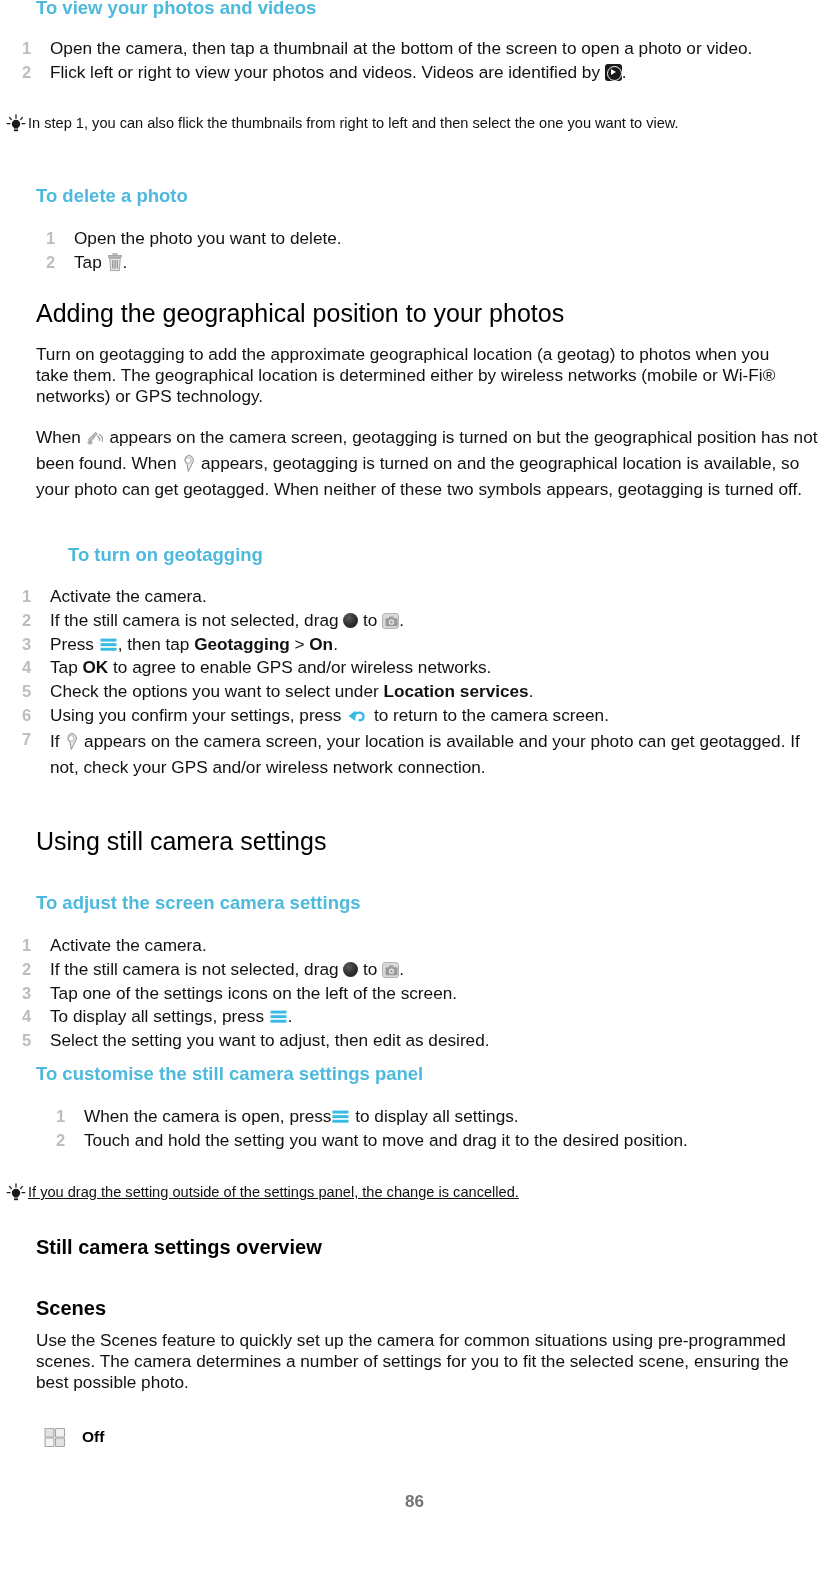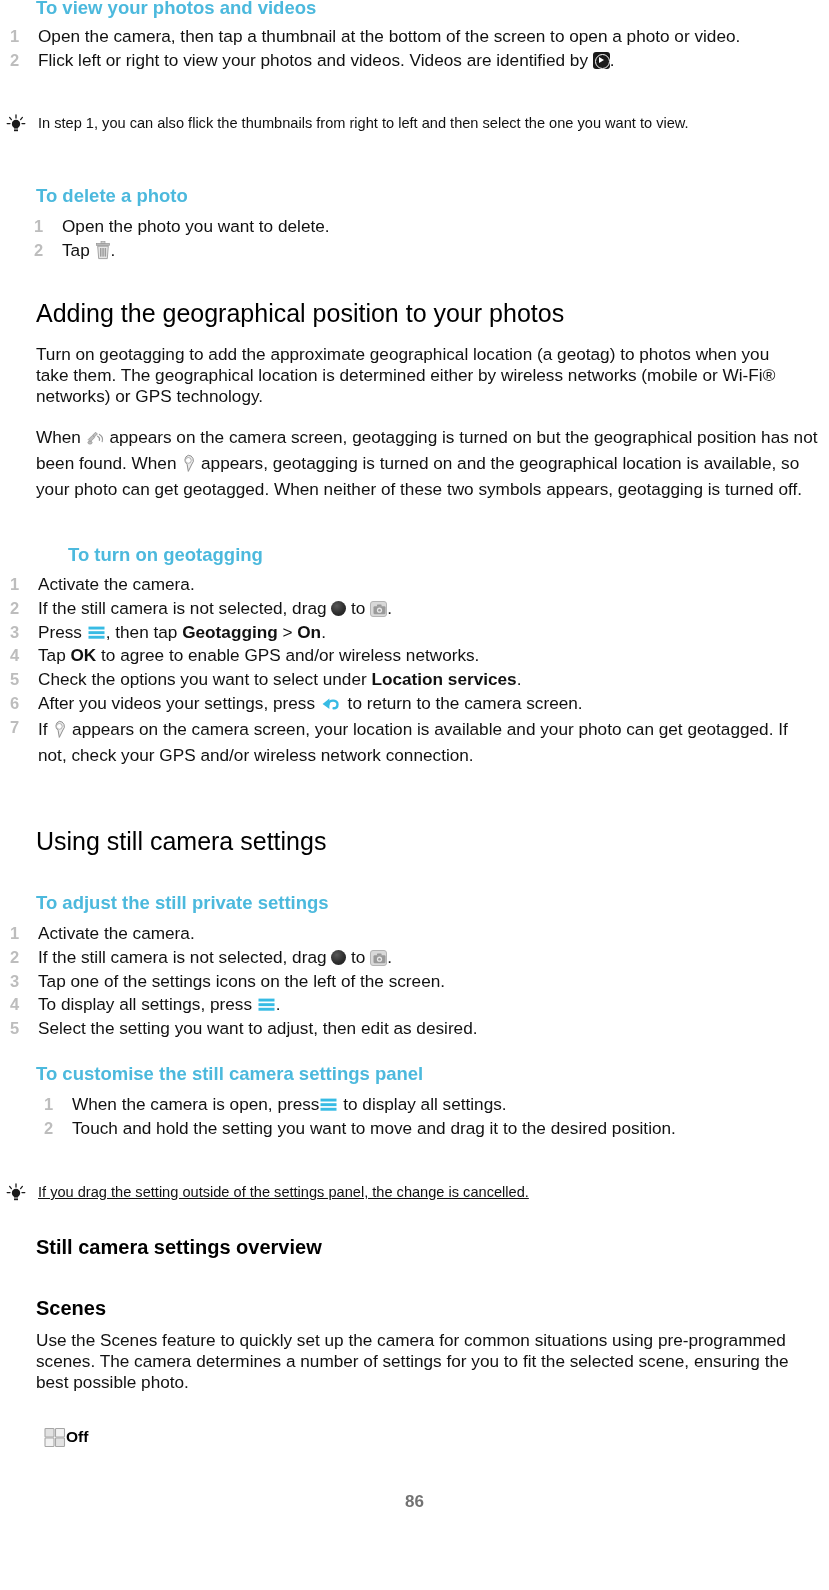--- a/index.html
+++ b/index.html
@@ -49,21 +49,21 @@
   .para {
     font-size: 17.2px;
     line-height: 21px;
     color: #111;
     margin: 0;
   }
 
   
   ol.steps {
     list-style: none;
-    margin: 0;
+    margin: 12px;
     padding: 0;
     counter-reset: stepc;
   }
   ol.steps > li {
     position: relative;
     padding-left: 38px;
     font-size: 17.2px;
     line-height: 23.8px;
     color: #111;
     counter-increment: stepc;
@@ -75,21 +75,21 @@
     top: 0;
     color: #bdbdbd;
     font-size: 16.5px;
     font-weight: bold;
     line-height: 23.8px;
   }
 
   
   .tip {
     position: relative;
-    padding-left: 38px;
+    padding-left: 28px;
     font-size: 14.6px;
     line-height: 20px;
     color: #111;
   }
   .tip .bulb {
     position: absolute;
     left: 4px;
     top: 1px;
     width: 24px;
     height: 20px;
@@ -166,20 +166,21 @@
     width: 22px; height: 25px;
     vertical-align: -6px;
   }
 
   b.bold { font-weight: bold; }
 
   
   .scene-row {
     display: flex;
     align-items: center;
+    gap: 16px;
   }
   .scene-label {
     font-size: 15.5px;
     font-weight: bold;
     color: #000;
   }
 
   
   .page-num {
     text-align: center;
@@ -292,39 +293,39 @@
         <svg width="19" height="17" viewBox="0 0 19 17">
           <rect x="1.5" y="2.6" width="16" height="2.9" fill="#37bbe4"></rect>
           <rect x="1.5" y="7.2" width="16" height="2.9" fill="#37bbe4"></rect>
           <rect x="1.5" y="11.8" width="16" height="2.9" fill="#37bbe4"></rect>
         </svg></span><span>, then tap </span><b class="bold">Geotagging</b><span> &gt; </span><b class="bold">On</b><span>.</span></li>
 
     <li><span>Tap </span><b class="bold">OK</b><span> to agree to enable GPS and/or wireless networks.</span></li>
 
     <li><span>Check the options you want to select under </span><b class="bold">Location services</b><span>.</span></li>
 
-    <li><span>After you videos your settings, press </span><span class="ico-back ico">
+    <li><span>Using you confirm your settings, press </span><span class="ico-back ico">
         <svg width="23" height="18" viewBox="0 0 23 18">
           <path d="M8.5 10.2 C8.5 5.6 17.5 5.2 17.5 10.2 C17.5 13 15.6 14.3 13.6 14.3" fill="none" stroke="#37bbe4" stroke-width="2.4" stroke-linecap="round"></path>
           <path d="M9.4 4.6 L2.6 10.0 L9.4 15.0 Z" fill="#37bbe4"></path>
         </svg></span><span> to return to the camera screen.</span></li>
 
     <li style="line-height:26px;"><span>If </span><span class="ico-pin ico">
         <svg width="15" height="19" viewBox="0 0 15 19">
           <path d="M7.3 1.3 a5.1 5.1 0 0 1 3.6 8.7 L7.3 17.4 L6.1 10.3 A5.1 5.1 0 0 1 7.3 1.3 Z" fill="#ececec" stroke="#8f8f8f" stroke-width="1"></path>
           <circle cx="7.3" cy="6.4" r="2.9" fill="#ffffff" stroke="#9d9d9d" stroke-width="0.8"></circle>
         </svg></span><span> appears on the camera screen, your location is available and your photo can get geotagged. If not, check your GPS and/or wireless network connection.</span></li>
   </ol>
 
   <div class="abs" style="left:36px; top:828px; width:790px;">
     <div class="h-main">Using still camera settings</div>
   </div>
 
   <div class="abs" style="left:36px; top:893px; width:790px;">
-    <div class="h-sub">To adjust the still private settings</div>
+    <div class="h-sub">To adjust the screen camera settings</div>
   </div>
 
   <ol class="steps abs" style="left:0px; top:922px; width:800px;">
     <li><span>Activate the camera.</span></li>
 
     <li><span>If the still camera is not selected, drag </span><span class="ico-dot ico"></span><span> to </span><span class="ico-camera ico">
         <svg width="17" height="16" viewBox="0 0 17 16" style="display:block;">
           <rect x="2.5" y="4.2" width="12" height="8" rx="1.2" fill="#9a9a9a"></rect>
           <rect x="6" y="2.6" width="4.6" height="2" rx="0.6" fill="#9a9a9a"></rect>
           <circle cx="8.5" cy="8.2" r="2.6" fill="#e8e8e8"></circle>

